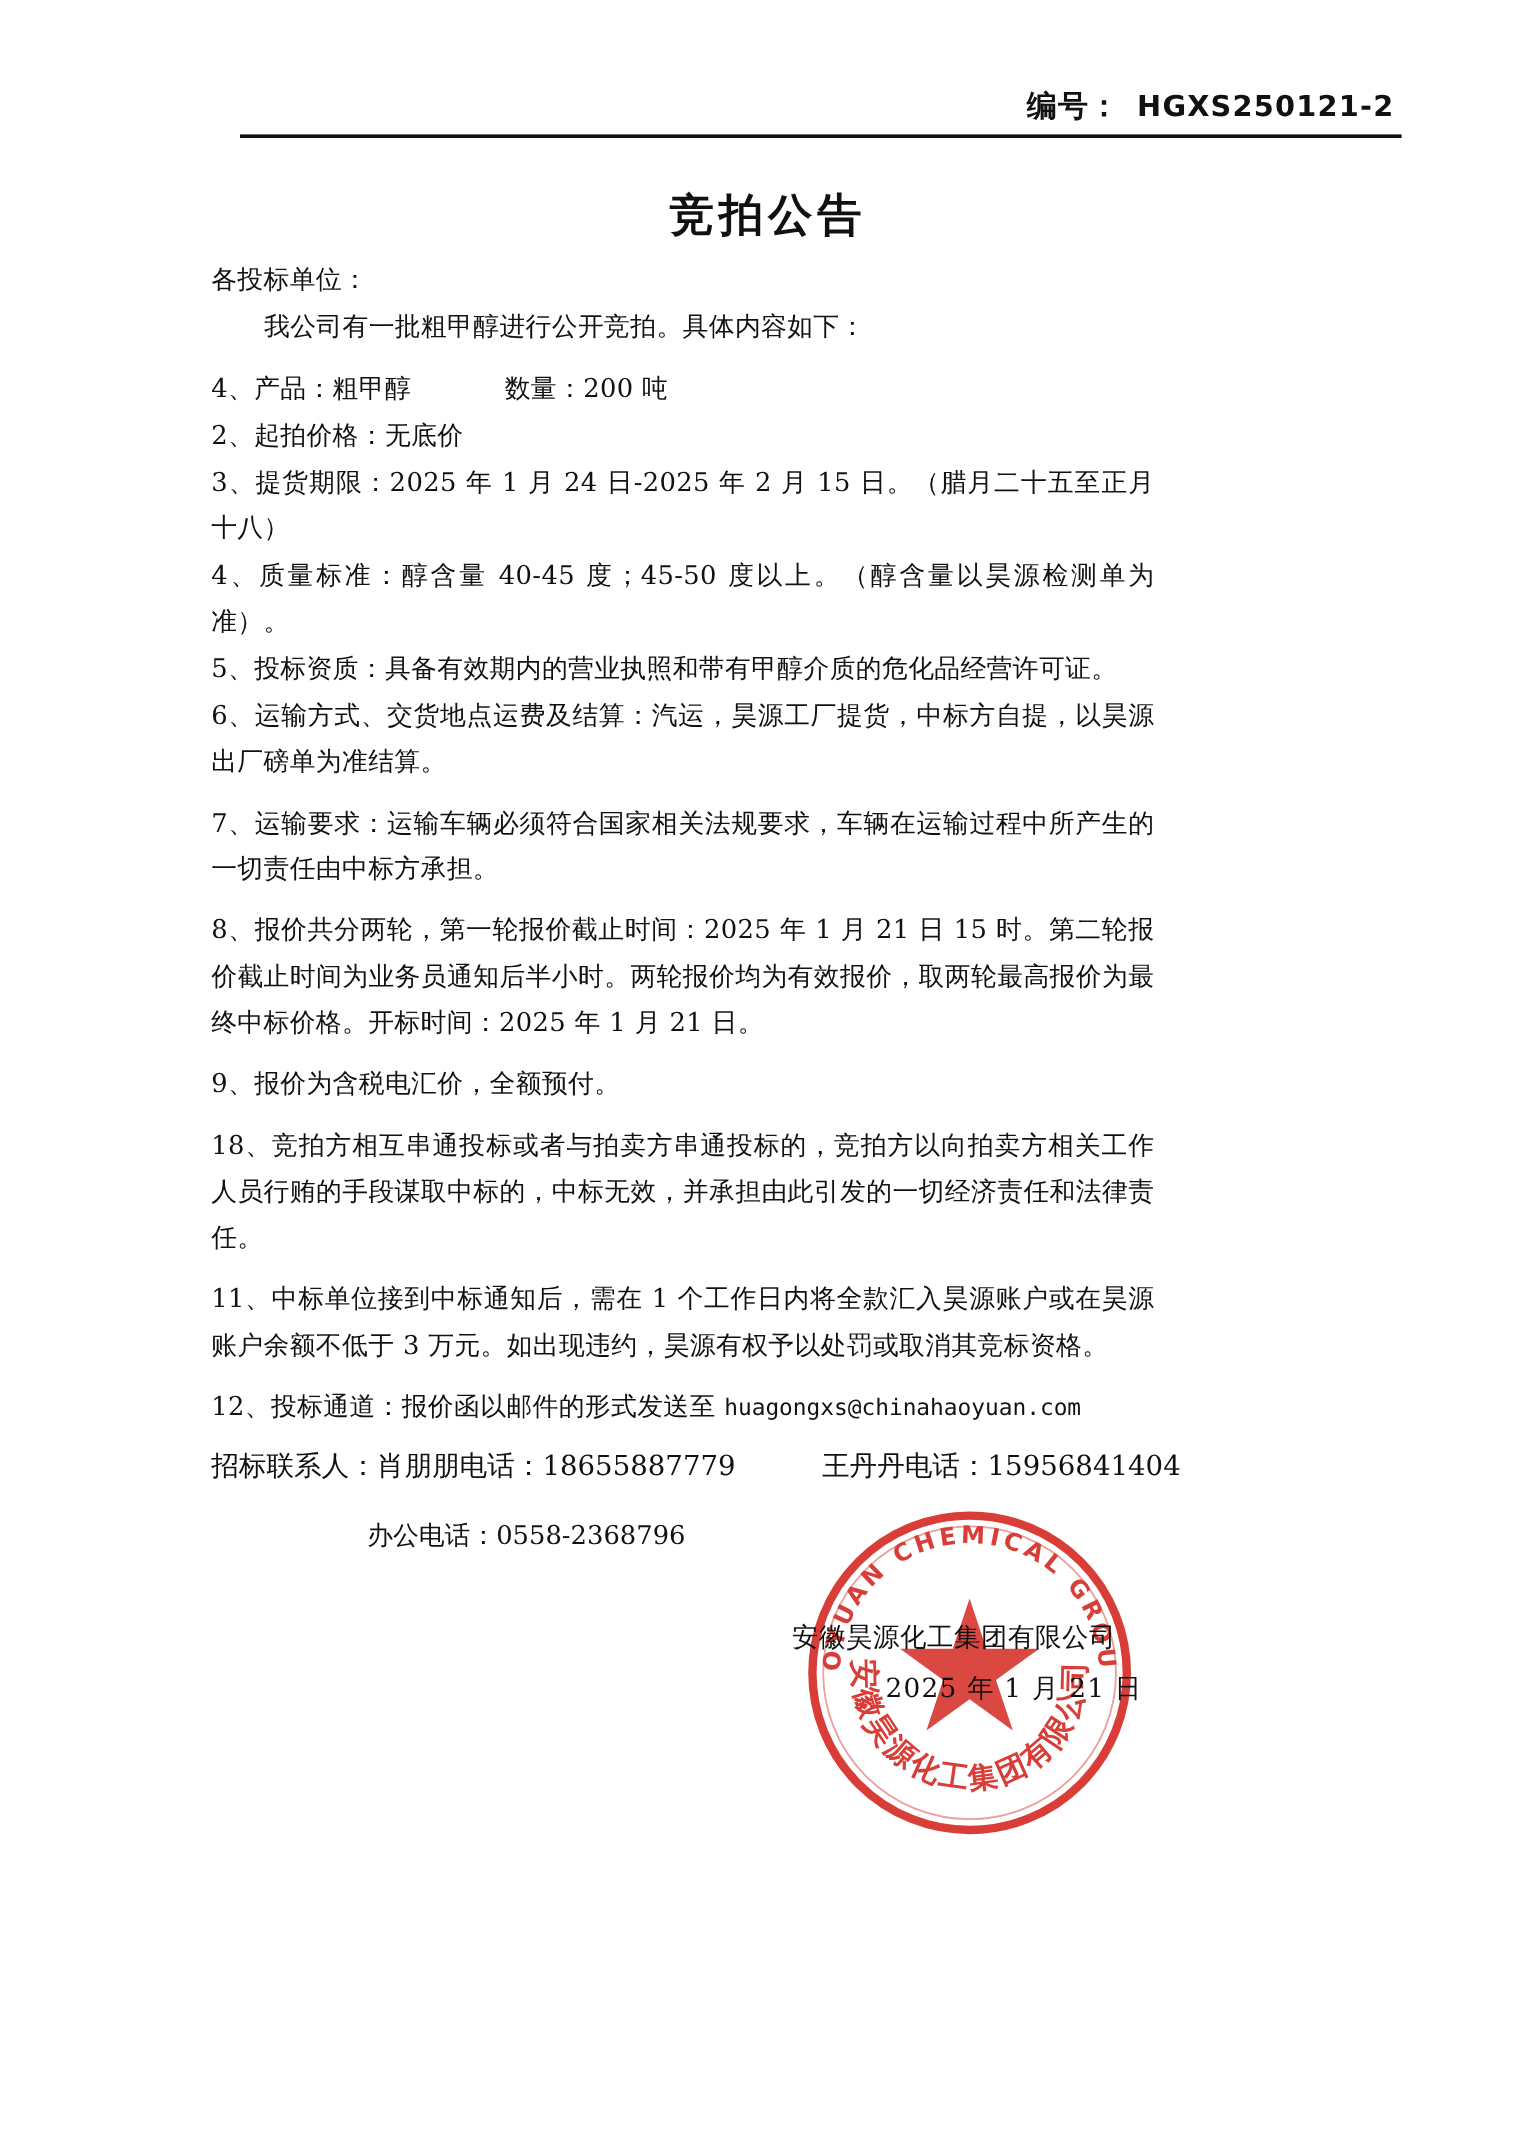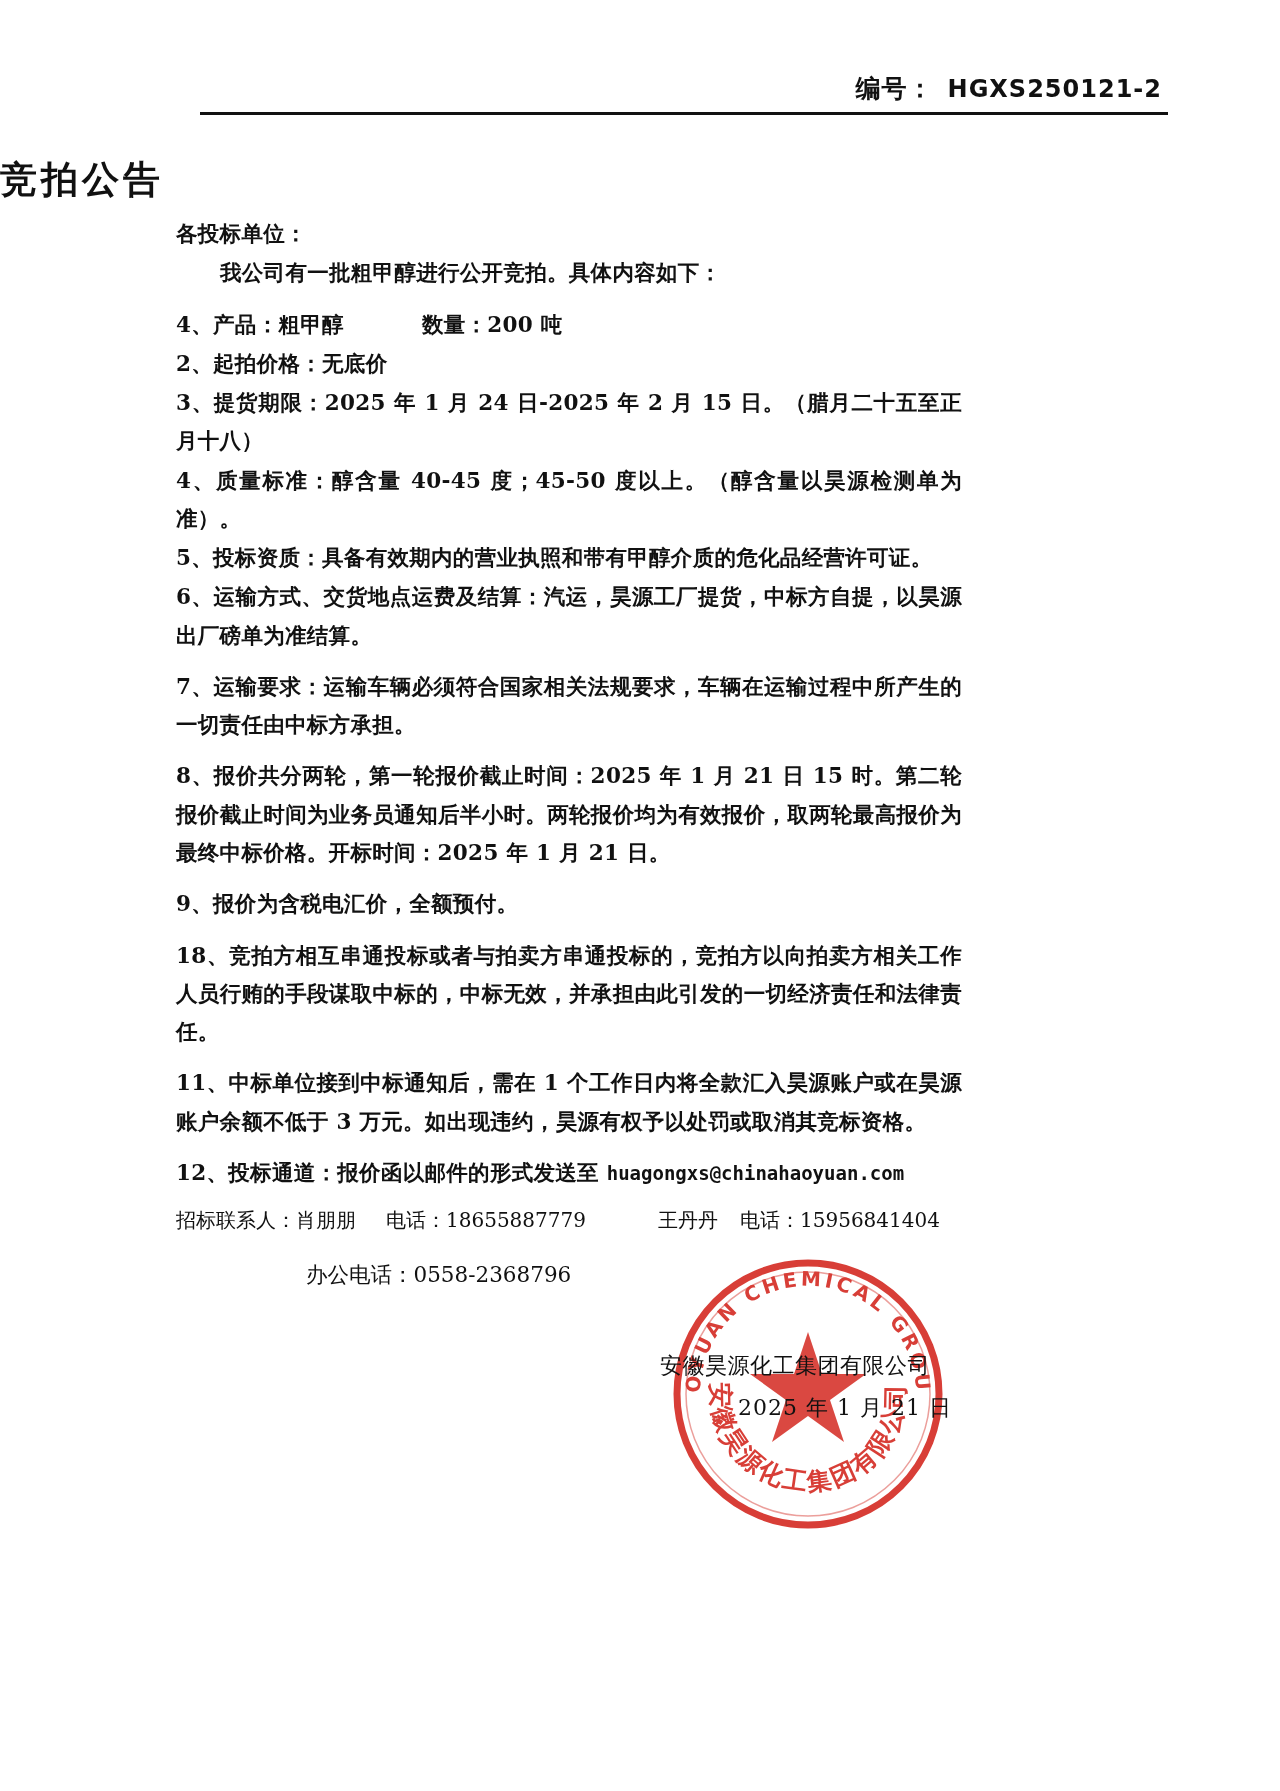--- a/index.html
+++ b/index.html
@@ -53,55 +53,55 @@
     height: 3px;
     background: #111111;
   }
 
   
   .doc-title {
     position: absolute;
     top: 155px;
     left: 0;
     width: 100%;
+    text-align: center;
     font-size: 37px;
     font-weight: bold;
     letter-spacing: 4px;
   }
 
   
   .body-wrap {
     position: absolute;
     top: 215px;
     left: 176px;
     width: 790px;
   }
   .para {
     font-size: 21.5px;
     line-height: 1.78;
     text-align: justify;
     margin: 0 4px 4px 0;
     letter-spacing: 0.3px;
-    font-weight: bold;
   }
   .para.tight { margin-bottom: 1px; }
   .para.gap { margin-bottom: 13px; }
   .indent { text-indent: 44px; }
 
   .num-gap { display: inline-block; width: 78px; }
 
   .email {
     font-family: "DejaVu Sans Mono", "Liberation Mono", monospace;
     font-size: 19px;
     letter-spacing: 0;
   }
 
   
   .contact-row {
-    font-size: 20px;
+    font-size: 23px;
     line-height: 1.8;
     margin-top: 10px;
     display: flex;
     white-space: nowrap;
   }
   .contact-left { }
   .contact-right { margin-left: 72px; }
   .office-row {
     font-size: 21.5px;
     line-height: 1.8;

